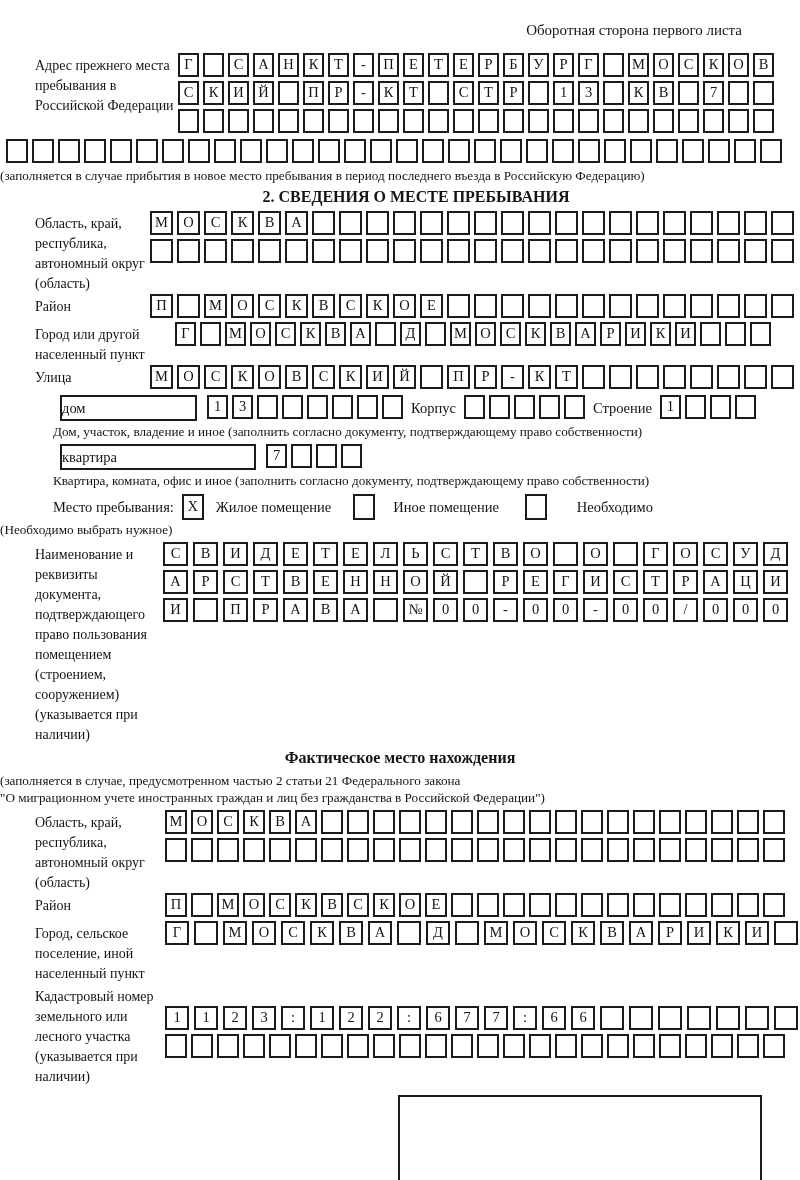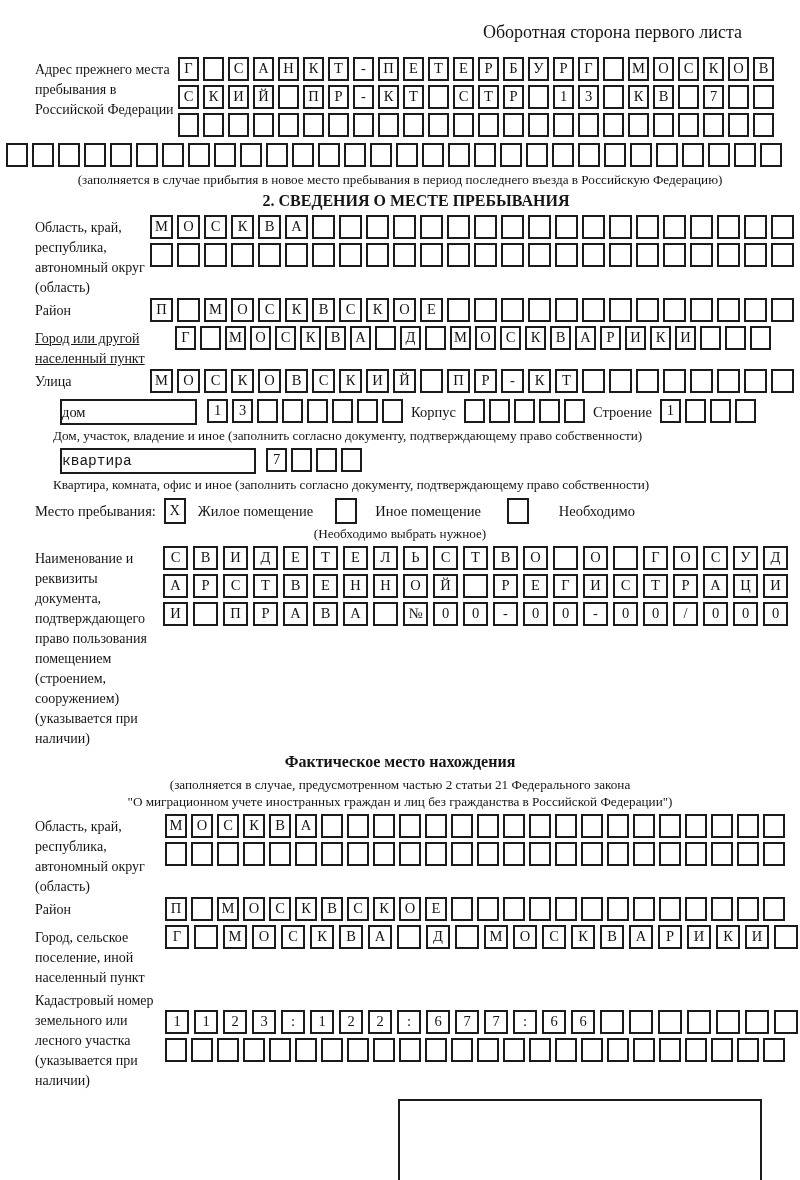--- a/index.html
+++ b/index.html
@@ -1,54 +1,54 @@
 <!DOCTYPE html>
 <html><head>
 <meta charset="utf-8">
 <style>
   html,body{margin:0;padding:0;}
   body{
     width:800px;height:1180px;overflow:hidden;background:#ffffff;color:#141414;
     font-family:"Liberation Serif", "DejaVu Serif", serif;font-size:14.5px;
   }
-  .corner{ text-align:right; margin:22px 58px 0 0; font-size:18px; }
+  .corner{ text-align:right; margin:22px 58px 0 0; font-size:15px; }
   .blk{ display:flex; margin-left:35px; }
   .lbl{ font-size:14px; line-height:20px; padding-top:3px; }
   .w143{ flex:0 0 143px; }
   .w115{ flex:0 0 115px; }
-  .w140{ flex:0 0 140px;text-decoration:underline; }
+  .w140{ flex:0 0 140px; }
   .w128{ flex:0 0 128px; }
   .w130{ flex:0 0 130px; }
   .rows{ flex:1; }
   .grid{ white-space:nowrap; height:24px; margin-bottom:4px; }
   .cell{
     display:inline-block; box-sizing:border-box;
     width:var(--cw,21px); height:24px; border:2px solid #1b1b1b;
     margin-right:var(--cm,4px); text-align:center; line-height:19px;
     font-size:14.5px; vertical-align:top; background:#fff;
   }
   .p25{ --cw:21px; --cm:4px; }
   .p26{ --cw:22px; --cm:4px; }
   .p27{ --cw:23px; --cm:4px; }
   .p29{ --cw:24px; --cm:5px; }
   .p30{ --cw:25px; --cm:5px; }
   .fullrow{ margin-left:6px; margin-top:2px; }
   .note{ font-size:13.2px; line-height:17px; }
-  .center{ text-align:center; }
+  .center{ text-align:left; }
   .leftnote{ margin-left:53px; }
   .h2{ font-weight:bold; text-align:center; font-size:16px; line-height:21px; margin:2px 0 4px; } .mt4{ margin-top:4px; } .mt2{ margin-top:2px;margin-left:32px; }
   .fieldbox{
     display:inline-block; box-sizing:border-box; border:2px solid #1b1b1b;
     height:26px; line-height:22px; vertical-align:top;
     margin-right:10px; font-size:14.5px;
   }
-  .fb135{ width:137px; } .fb195{ width:196px;font-family:Liberation Mono, monospace; }
+  .fb135{ width:137px; } .fb195{ width:196px; }
   .inlrow{ margin-left:60px; height:28px; white-space:nowrap; }
   .inllabel{ display:inline-block; vertical-align:top; line-height:26px; margin:0 8px 0 4px; }
-  .stayrow{ margin-left:35px; margin-top:4px; height:28px; display:flex; align-items:center; }
+  .stayrow{ margin-left:53px; margin-top:4px; height:28px; display:flex; align-items:center; }
   .cb{ width:22px; height:26px; line-height:21px; }
   .gap8{ width:8px; } .gap14{ width:14px; } .gap22{ width:22px; } .gap26{ width:26px; }
   .stampwrap{ margin-left:398px; width:364px; margin-top:8px; }
   .stampbox{ box-sizing:border-box; width:364px; height:172px; border:2px solid #1b1b1b; }
 </style>
 </head>
 <body>
 
 <div class="corner">Оборотная сторона первого листа</div>
 

